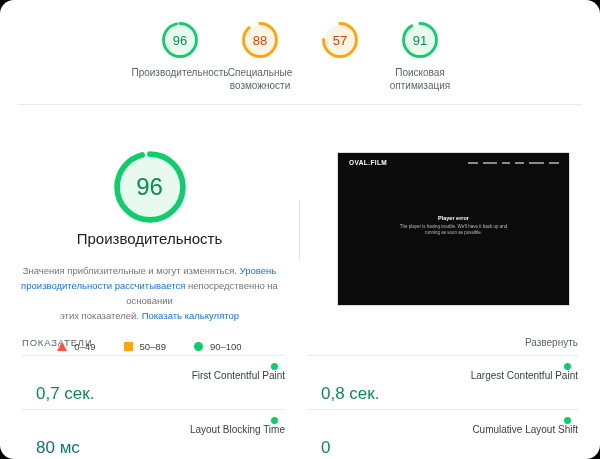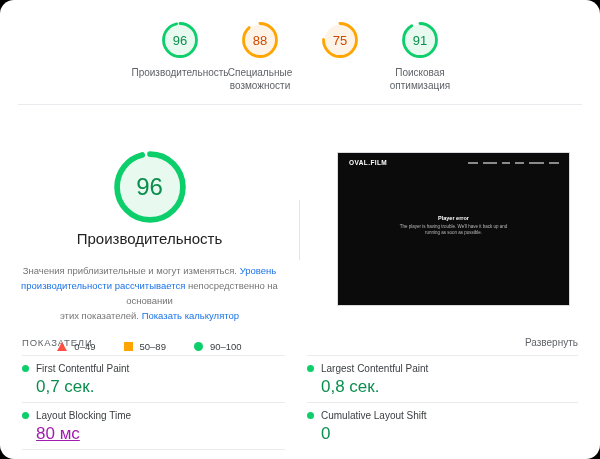--- a/index.html
+++ b/index.html
@@ -48,21 +48,21 @@
   .thumb-err-body{margin-top:3px;color:#b9b9b9;font-size:4.5px;line-height:6px;}
 
   
   .metrics{padding:0 22px;}
   .metrics-head{display:flex;justify-content:space-between;align-items:center;margin-top:5px;height:12px;}
   .m-head-label{font-size:9.5px;letter-spacing:.8px;color:#5f6368;}
   .m-expand{font-size:10px;color:#5f6368;cursor:pointer;padding-left:16px;}
   .m-grid{display:grid;grid-template-columns:263px 271px;column-gap:22px;margin-top:7px;}
   .m-cell{border-top:1px solid #ebebeb;padding:7px 0 5px;}
   .m-cell.last-left{border-bottom:1px solid #ebebeb;}
-  .m-name{display:flex;align-items:center;font-size:10px;color:#3c4043;}
+  .m-name{display:flex;align-items:flex-end;font-size:10px;color:#3c4043;flex-direction:column;}
   .m-dot{width:7px;height:7px;border-radius:50%;margin-right:7px;flex:none;}
   .m-value{margin:3px 0 0 14px;font-size:17px;line-height:20px;}
 </style>
 </head>
 <body>
 
 <div class="card">
 
   <div class="summary">
     <div class="cat">
@@ -84,21 +84,21 @@
           <span class="gauge-score" style="color:#d04900">88</span>
         </div>
       <div class="cat-label">Специальные возможности</div>
     </div>
     <div class="cat">
       <div class="gauge gauge-sm">
           <svg viewBox="0 0 120 120" width="100%" height="100%">
             <circle cx="60" cy="60" r="48" fill="#fdf3e7"></circle>
             <circle cx="60" cy="60" r="52" fill="none" stroke="#ffa400" stroke-width="9" stroke-linecap="round" stroke-dasharray="245.04422698000388 326.7256359733385" transform="rotate(-90 60 60)"></circle>
           </svg>
-          <span class="gauge-score" style="color:#d04900">75</span>
+          <span class="gauge-score" style="color:#d04900">57</span>
         </div>
     </div>
     <div class="cat">
       <div class="gauge gauge-sm">
           <svg viewBox="0 0 120 120" width="100%" height="100%">
             <circle cx="60" cy="60" r="48" fill="#e8f9ef"></circle>
             <circle cx="60" cy="60" r="52" fill="none" stroke="#0cce6b" stroke-width="9" stroke-linecap="round" stroke-dasharray="297.32032873573803 326.7256359733385" transform="rotate(-90 60 60)"></circle>
           </svg>
           <span class="gauge-score" style="color:#0b8e4d">91</span>
         </div>
@@ -183,21 +183,21 @@
           <span class="m-dot" style="background: rgb(12, 206, 107);"></span>
           <span>Largest Contentful Paint</span>
         </div>
         <div class="m-value" style="color: rgb(11, 142, 77);">0,8 сек.</div>
       </div>
       <div class="m-cell last-left">
         <div class="m-name">
           <span class="m-dot" style="background: rgb(12, 206, 107);"></span>
           <span>Layout Blocking Time</span>
         </div>
-        <div class="m-value" style="color: #a21caf; text-decoration: underline;">80 мс</div>
+        <div class="m-value" style="color: #0f766e;">80 мс</div>
       </div>
       <div class="m-cell">
         <div class="m-name">
           <span class="m-dot" style="background: rgb(12, 206, 107);"></span>
           <span>Cumulative Layout Shift</span>
         </div>
         <div class="m-value" style="color: rgb(11, 142, 77);">0</div>
       </div>
     </div>
   </div>

